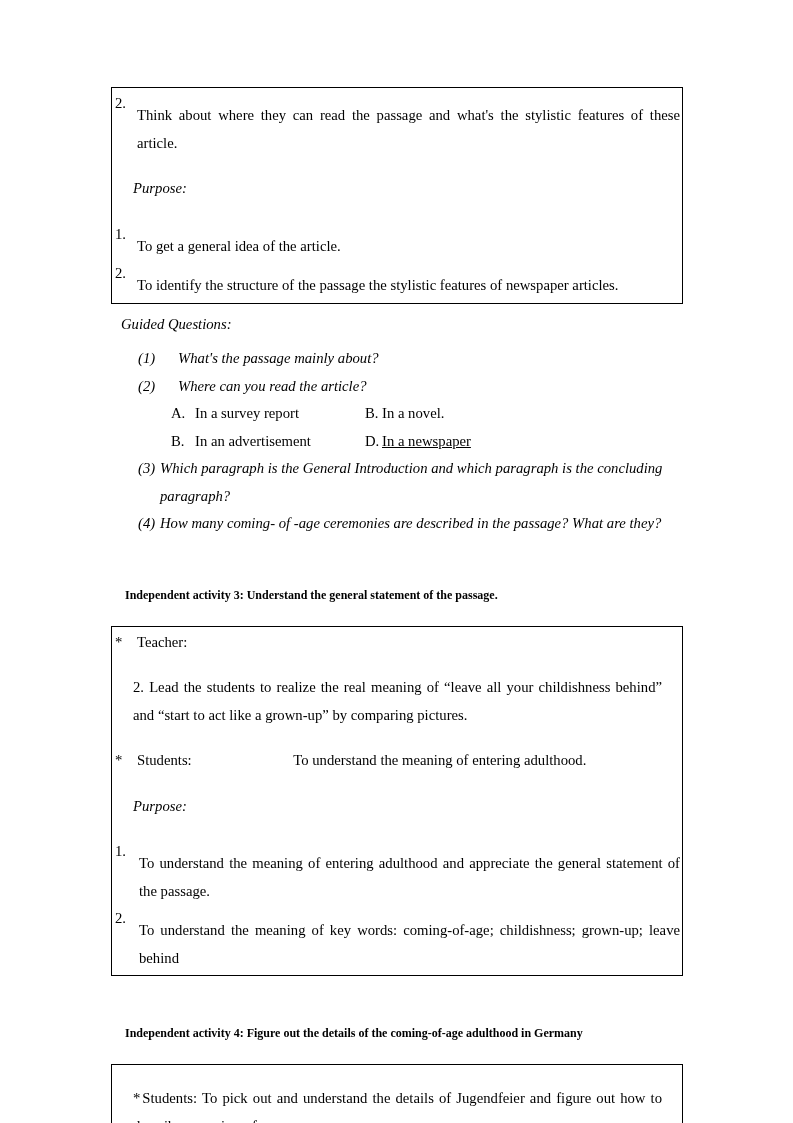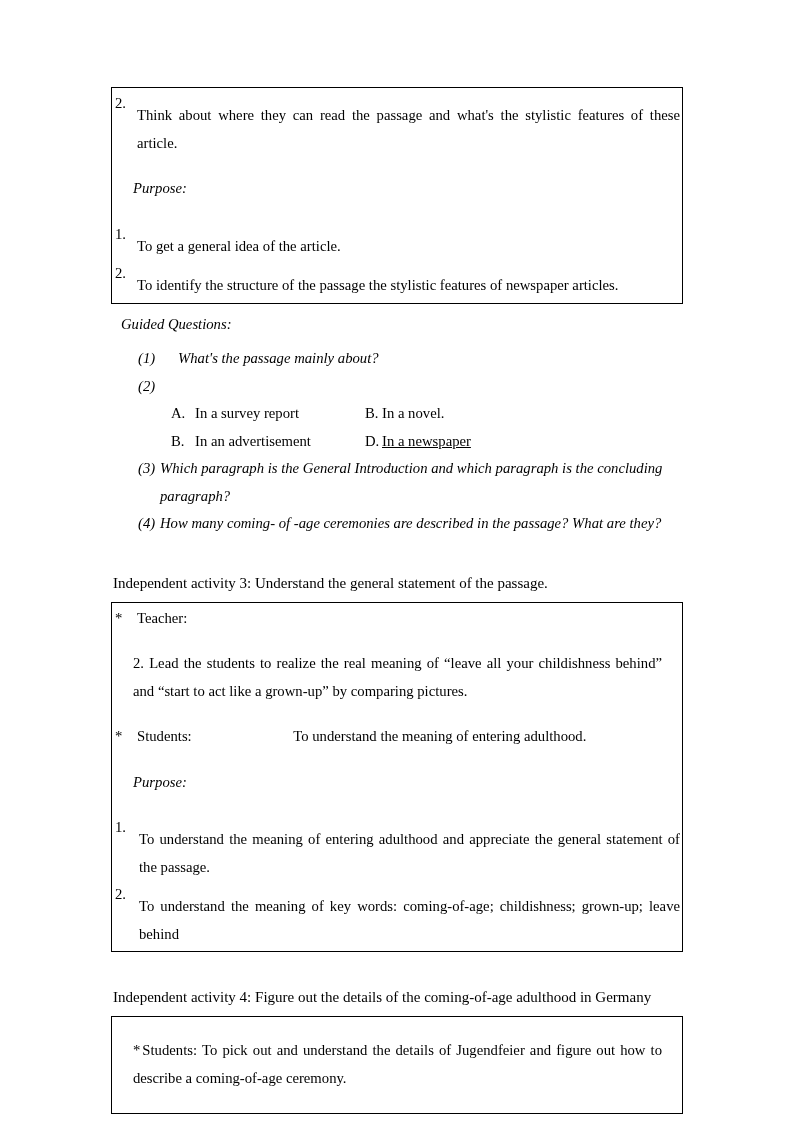--- a/index.html
+++ b/index.html
@@ -100,24 +100,24 @@
     font-size: 14.7px;
     line-height: 27.5px;
   }
   .choice-row { display: flex; }
   .choice-col-a { flex: 0 0 194px; display: flex; }
   .choice-col-b { flex: 0 0 auto; display: flex; }
   .choice-letter { flex: 0 0 auto; min-width: 24px; }
   .choice-letter.tight { min-width: 17px; }
 
   .activity-head {
-    font-size: 15px;
+    font-size: 12px;
     line-height: 30px;
-    font-weight: normal;
-    margin: 0;
+    font-weight: bold;
+    margin: 12px;
     padding-left: 2px;
   }
 
   .gap-before-head { height: 30px; }
   .gap-head-box { height: 4px; }
 </style>
 </head>
 <body>
 
 <div class="page">
@@ -145,20 +145,21 @@
 
   <div class="guided-label">Guided Questions:</div>
 
   <div class="q-item wide">
     <span class="marker">(1)</span>
     <span class="content">What's the passage mainly about?</span>
   </div>
 
   <div class="q-item wide">
     <span class="marker">(2)</span>
+    <span class="content">Where can you read the article?</span>
   </div>
 
   <div class="choices">
     <div class="choice-row">
       <span class="choice-col-a">
         <span class="choice-letter">A.</span>
         <span>In a survey report</span>
       </span>
       <span class="choice-col-b">
         <span class="choice-letter tight">B.</span>

